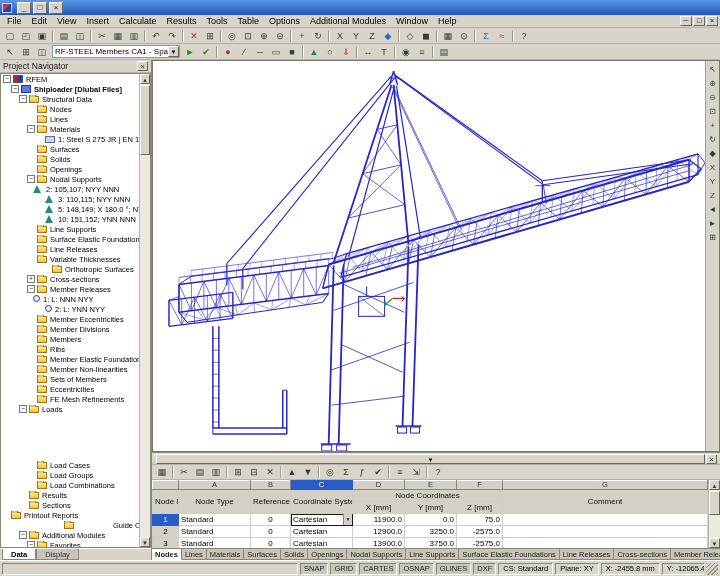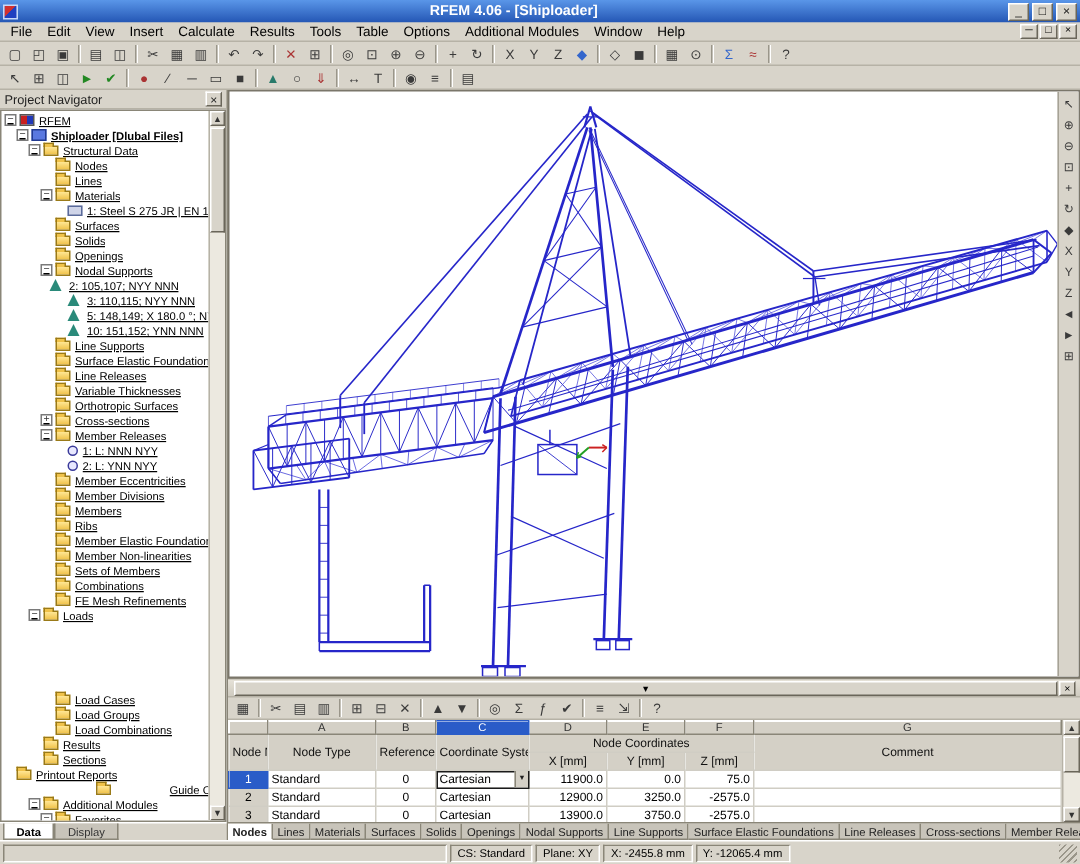--- a/index.html
+++ b/index.html
@@ -32,21 +32,21 @@
   
   .content { display:flex; height:500px; flex:none; }
 
   
   .navigator { width:152px; flex:none; display:flex; flex-direction:column; background:#d8d4ca; border-right:1px solid #8a8678; }
   .nav-header { height:13px; flex:none; display:flex; align-items:center; padding:0 3px; font-size:8.5px; color:#222; border-bottom:1px solid #b6b2a6; }
   .nav-header span:first-child { flex:1; }
   .nav-close { width:11px; height:10px; text-align:center; line-height:9px; font-size:8px; border:1px solid; border-color:#fff #6a665a #6a665a #fff; background:#d8d4ca; }
   .nav-body { flex:1; display:flex; background:#fff; border:1px solid #8a8678; overflow:hidden; }
   .tree { flex:1; overflow:hidden; padding-top:1px; }
-  .tree-row { height:10px; display:flex; align-items:center; white-space:nowrap; overflow:hidden; font-size:7.5px;text-decoration:underline; }
+  .tree-row { height:10px; display:flex; align-items:flex-start; white-space:nowrap; overflow:hidden; font-size:7.5px; }
   .exp { width:8px; height:8px; flex:none; border:1px solid #7a7a7a; background:#fff; font-size:7px; line-height:6px; text-align:center; color:#333; margin-right:2px; }
   .exp-sp { width:10px; flex:none; }
   .ti { width:10px; height:8px; margin-right:3px; flex:none; position:relative; }
   .ti.folder, .ti.folder-open { height:7px; margin-top:1px; background:linear-gradient(#ffe694,#f0c24a); border:1px solid #9a7a18; }
   .ti.folder::before, .ti.folder-open::before { content:""; position:absolute; top:-3px; left:-1px; width:5px; height:2px; background:#f0c24a; border:1px solid #9a7a18; border-bottom:none; }
   .ti.app { background:linear-gradient(90deg,#c82020 50%,#2038b8 50%); border:1px solid #555; }
   .ti.model { background:#5a78e0; border:1px solid #223a90; }
   .ti.material { height:7px; margin-top:1px; background:#cfd4e8; border:1px solid #5a6a9a; }
   .ti.support { width:0; height:0; border-left:4px solid transparent; border-right:4px solid transparent; border-bottom:8px solid #2a8a7a; margin-right:5px; }
   .ti.release { width:7px; height:7px; border-radius:50%; background:#e8e8ff; border:1px solid #3a3a9a; }
@@ -103,21 +103,20 @@
   .sb-seg { padding:0 4px; line-height:10px; white-space:nowrap; }
   .grip { width:12px; height:12px; flex:none; background:repeating-linear-gradient(135deg,#9a968a 0 1px,transparent 1px 3px); }
 </style>
 </head>
 <body>
 
 <div class="app">
 
   <div class="titlebar">
     <span class="app-icon"></span>
-    <span class="title-text">RFEM 4.06 - [Shiploader]</span>
     <span class="win-btn">_</span>
     <span class="win-btn">□</span>
     <span class="win-btn">×</span>
   </div>
 
   <div class="menubar">
     <div class="menu-items" id="menuitems">
         <span class="menu-item">File</span>
         <span class="menu-item">Edit</span>
         <span class="menu-item">View</span>
@@ -241,20 +240,24 @@
   <div class="toolbar" id="tb2">
       <span class="tb">
         <span class="glyph">↖</span>
       </span>
       <span class="tb">
         <span class="glyph">⊞</span>
       </span>
       <span class="tb">
         <span class="glyph">◫</span>
       </span>
+      <span class="combo">
+        <span class="combo-text">RF-STEEL Members CA1 - Spa</span>
+        <span class="combo-arrow">▼</span>
+      </span>
       <span class="tb">
         <span class="glyph" style="color: rgb(34, 136, 34);">►</span>
       </span>
       <span class="tb">
         <span class="glyph" style="color: rgb(34, 136, 34);">✔</span>
       </span>
       <span class="tb-sep"></span>
       <span class="tb">
         <span class="glyph" style="color: rgb(170, 51, 51);">●</span>
       </span>
@@ -397,36 +400,36 @@
             <div class="tree-row" style="padding-left: 26px;">
               <span class="exp-sp"></span>
               <span class="ti folder"></span>
               <span class="tlabel">Line Releases</span>
             </div>
             <div class="tree-row" style="padding-left: 26px;">
               <span class="exp-sp"></span>
               <span class="ti folder"></span>
               <span class="tlabel">Variable Thicknesses</span>
             </div>
-            <div class="tree-row" style="padding-left: 26px;">
+            <div class="tree-row" style="padding-left: 41px;">
               <span class="exp-sp"></span>
               <span class="ti folder"></span>
               <span class="tlabel">Orthotropic Surfaces</span>
             </div>
             <div class="tree-row" style="padding-left: 26px;">
               <span class="exp">+</span>
               <span class="ti folder"></span>
               <span class="tlabel">Cross-sections</span>
             </div>
             <div class="tree-row" style="padding-left: 26px;">
               <span class="exp">−</span>
               <span class="ti folder-open"></span>
               <span class="tlabel">Member Releases</span>
             </div>
-            <div class="tree-row" style="padding-left: 34px;">
+            <div class="tree-row" style="padding-left: 22px;">
               <span class="exp-sp"></span>
               <span class="ti release"></span>
               <span class="tlabel">1: L: NNN NYY</span>
             </div>
             <div class="tree-row" style="padding-left: 34px;">
               <span class="exp-sp"></span>
               <span class="ti release"></span>
               <span class="tlabel">2: L: YNN NYY</span>
             </div>
             <div class="tree-row" style="padding-left: 26px;">
@@ -460,21 +463,21 @@
               <span class="tlabel">Member Non-linearities</span>
             </div>
             <div class="tree-row" style="padding-left: 26px;">
               <span class="exp-sp"></span>
               <span class="ti folder"></span>
               <span class="tlabel">Sets of Members</span>
             </div>
             <div class="tree-row" style="padding-left: 26px;">
               <span class="exp-sp"></span>
               <span class="ti folder"></span>
-              <span class="tlabel">Combinations</span>
+              <span class="tlabel">Eccentricities</span>
             </div>
             <div class="tree-row" style="padding-left: 26px;">
               <span class="exp-sp"></span>
               <span class="ti folder"></span>
               <span class="tlabel">FE Mesh Refinements</span>
             </div>
             <div class="tree-row" style="padding-left: 18px;">
               <span class="exp">−</span>
               <span class="ti folder-open"></span>
               <span class="tlabel">Loads</span>
@@ -1039,20 +1042,28 @@
           <span class="ttab">Surface Elastic Foundations</span>
           <span class="ttab">Line Releases</span>
           <span class="ttab">Cross-sections</span>
           <span class="ttab">Member Releases</span>
         </div>
     </div>
   </div>
 
   <div class="statusbar">
     <div class="sb-left sb-box"></div>
+    <div class="sb-toggles" id="sbt">
+        <span class="sb-toggle">SNAP</span>
+        <span class="sb-toggle">GRID</span>
+        <span class="sb-toggle">CARTES</span>
+        <span class="sb-toggle">OSNAP</span>
+        <span class="sb-toggle">GLINES</span>
+        <span class="sb-toggle">DXF</span>
+      </div>
     <div class="sb-info" id="sbi">
         <span class="sb-seg sb-box">CS: Standard</span>
         <span class="sb-seg sb-box">Plane: XY</span>
         <span class="sb-seg sb-box">X: -2455.8 mm</span>
         <span class="sb-seg sb-box">Y: -12065.4 mm</span>
       </div>
     <div class="grip"></div>
   </div>
 
 </div>

